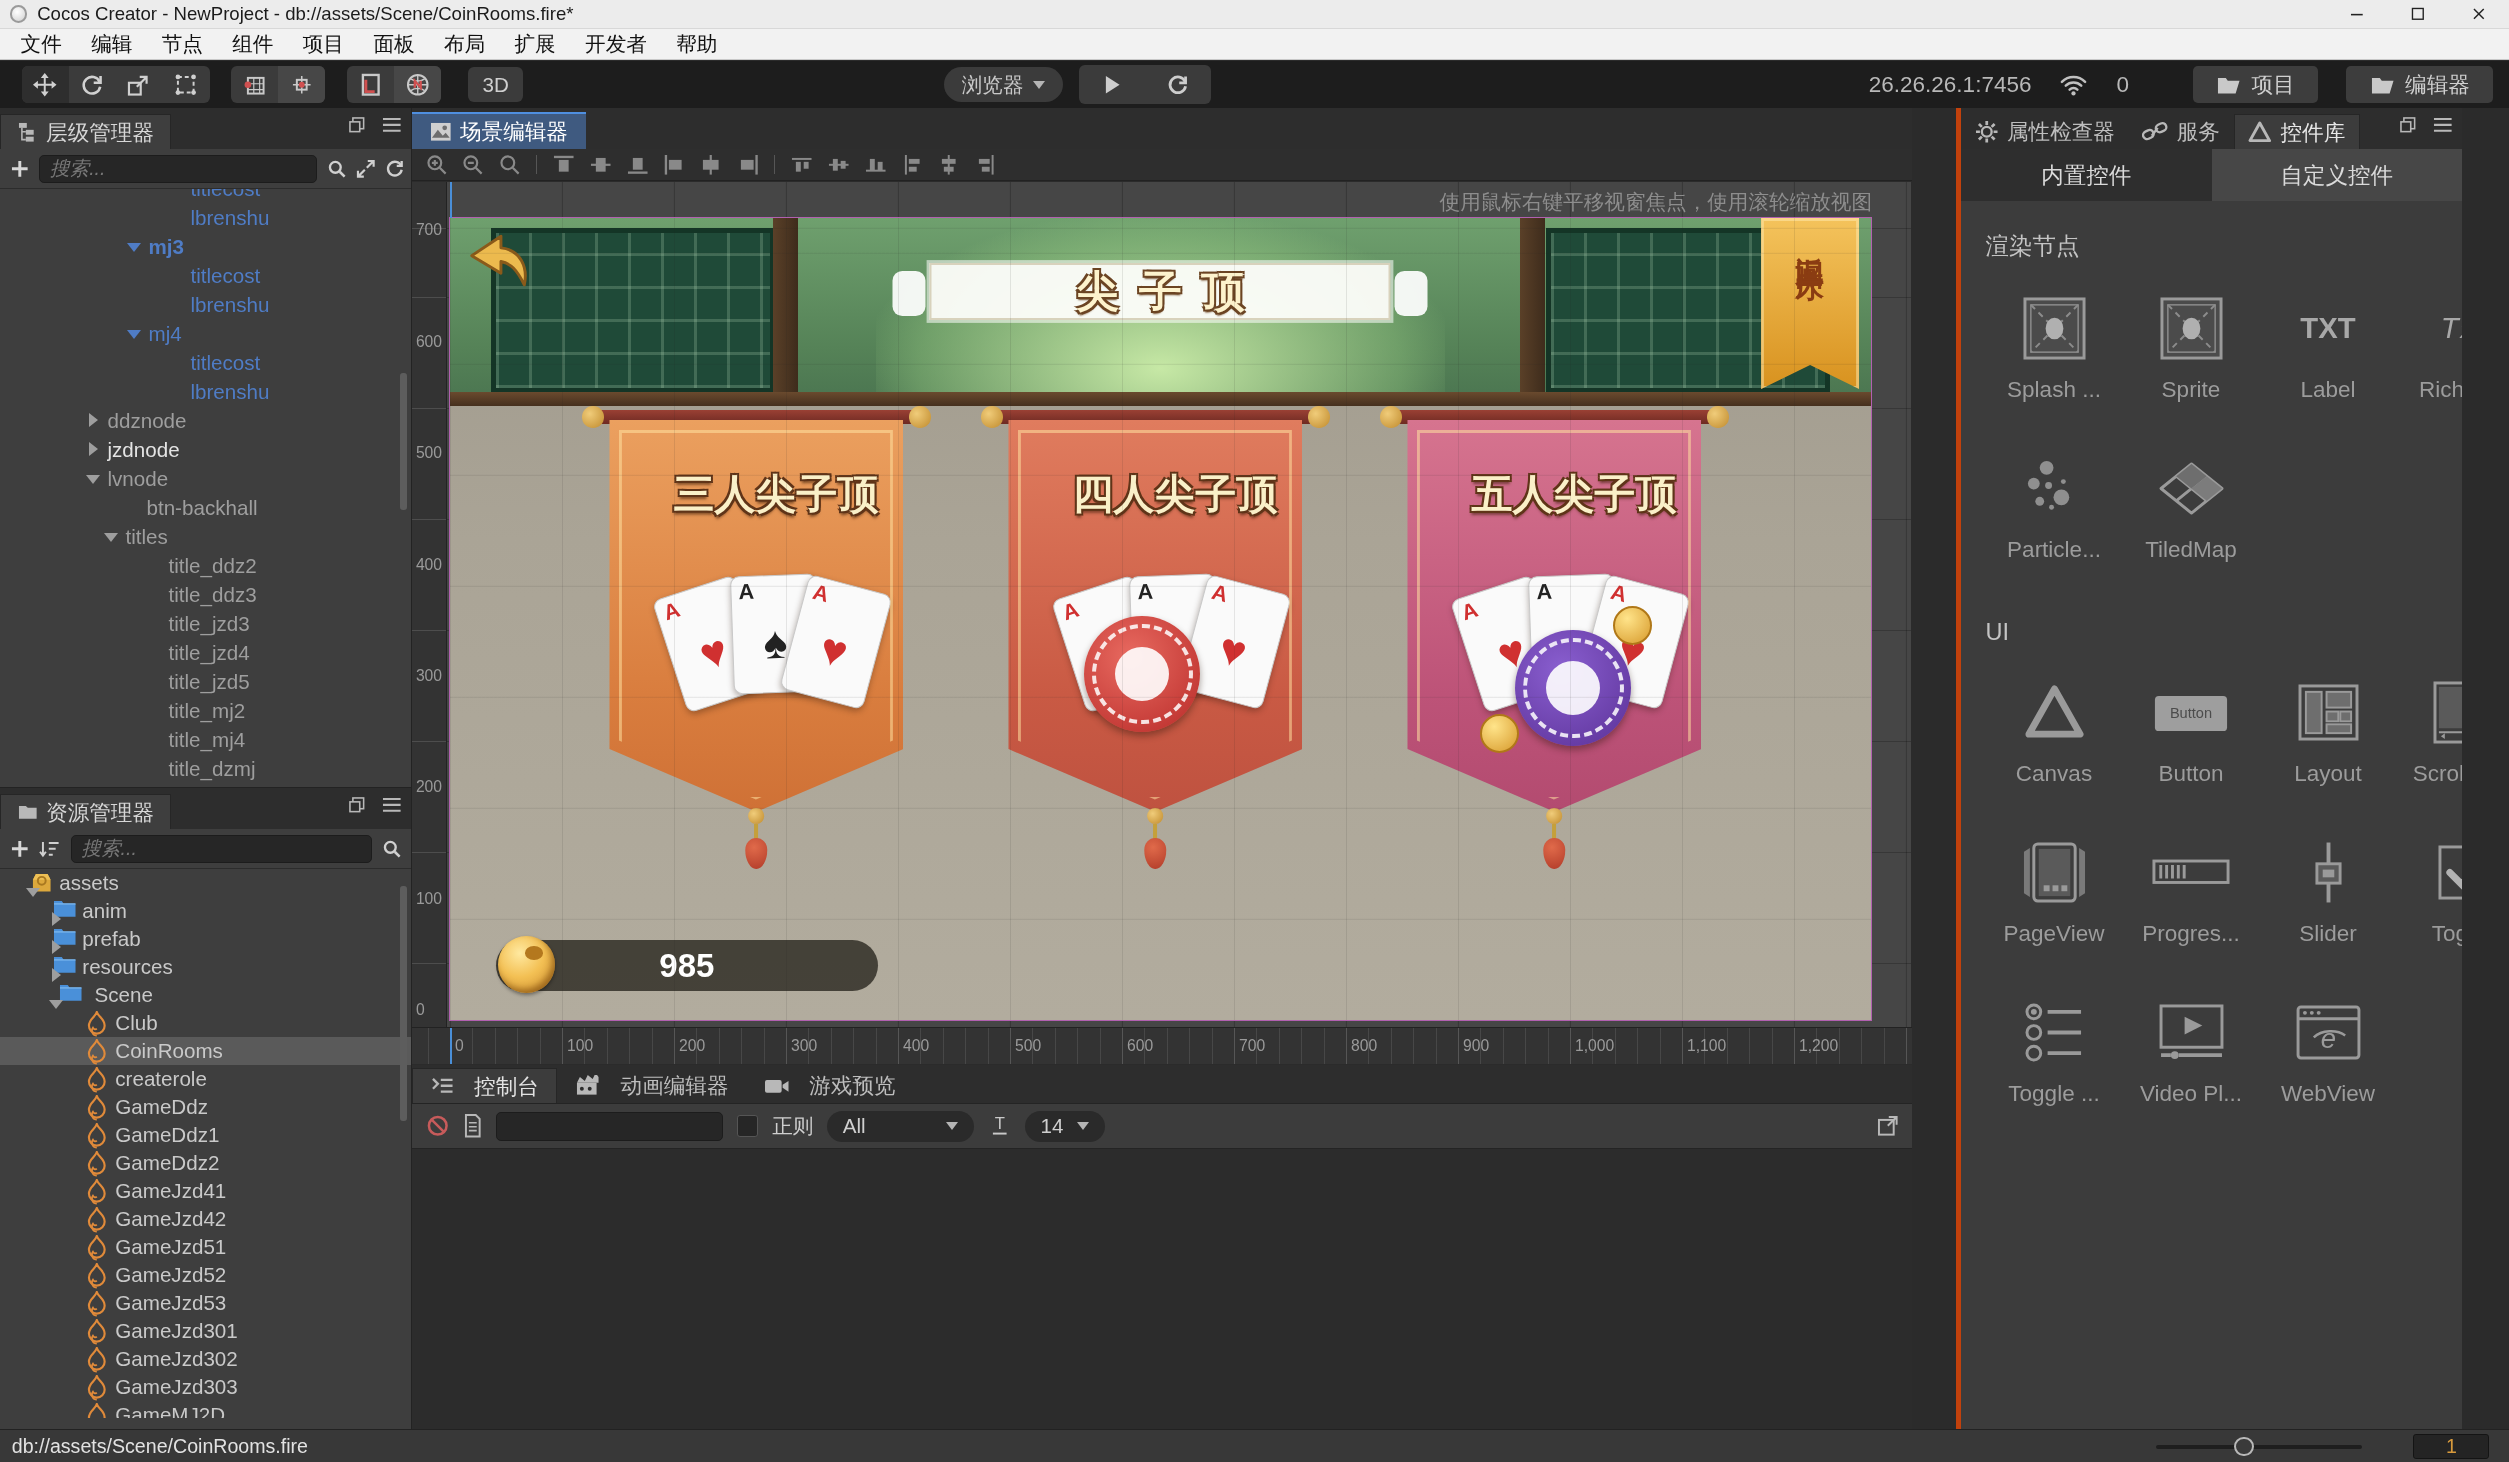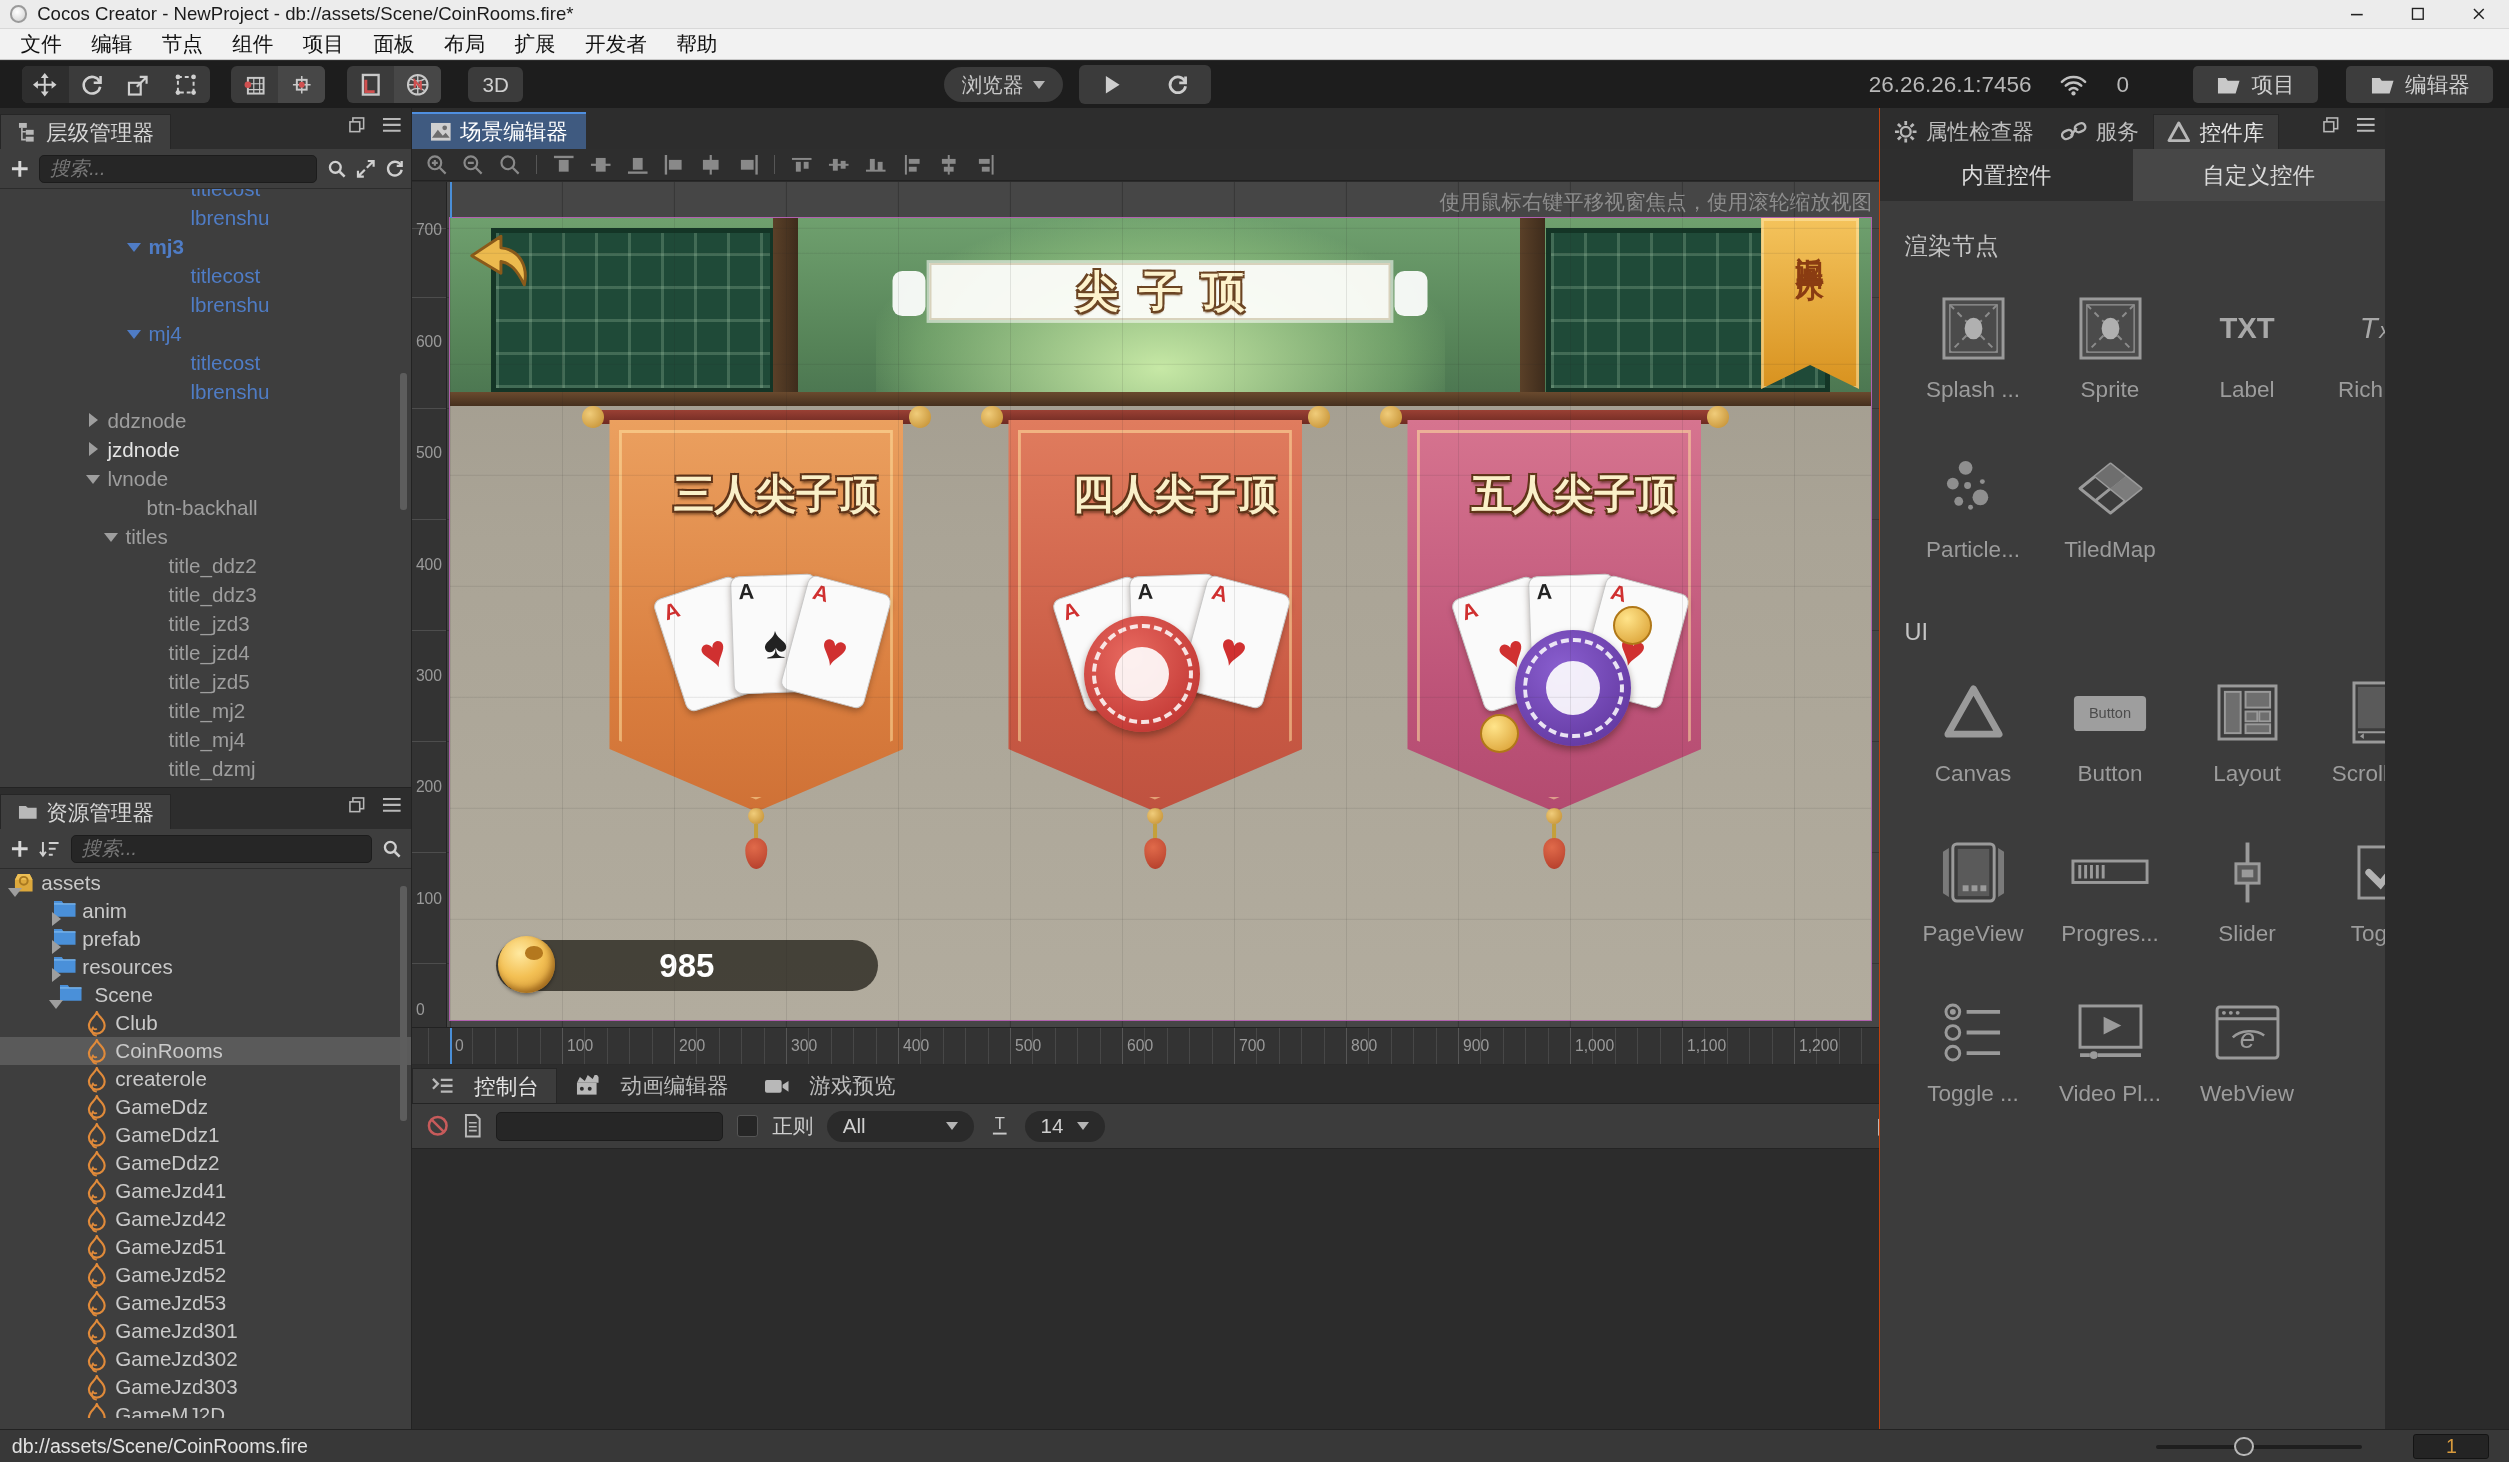--- a/index.html
+++ b/index.html
@@ -26,21 +26,21 @@
   .caret{width:0;height:0;border-left:6.9px solid transparent;border-right:6.9px solid transparent;border-top:8.8px solid #b5b5b5;}
   .runbox{margin-left:15.7px;width:132px;height:39px;background:#3b3b3b;border-radius:5.9px;display:flex;align-items:center;justify-content:space-around;}
   .ipzone{margin-left:auto;display:flex;align-items:center;gap:28px;color:#b8b8b8;font-size:22.5px;}
   .darkbtn{height:37px;background:#3d3d3d;border-radius:4.9px;color:#cfcfcf;font-size:21.6px;display:flex;align-items:center;gap:9.8px;padding:0 23.5px;}
   .ipzone .gap{width:7.8px;}
   .ipzone .last{margin-right:15.7px;}
   
   .main{position:absolute;left:0;top:108px;width:2509px;height:1321px;}
   .leftcol{position:absolute;left:0;top:0;width:412px;height:100%;background:#3e3e3e;border-right:1px solid #232323;}
   .centercol{position:absolute;left:412px;top:0;width:1500px;height:100%;}
-  .rightcol{position:absolute;left:1879px;top:0;width:506px;height:100%;background:#3c3c3c;border-left:1px solid #c2410c;}
+  .rightcol{position:absolute;left:1956px;top:0;width:506px;height:100%;background:#3c3c3c;border-left:5px solid #c2410c;}
   
   .ptabs{height:41px;background:#2d2d2d;display:flex;align-items:flex-end;position:relative;}
   .ptab{height:35px;display:flex;align-items:center;gap:7.8px;padding:0 15.7px;background:#3e3e3e;border:1px solid #262626;border-bottom:none;color:#d6d6d6;font-size:21.6px;}
   .pctrl{position:absolute;right:9.8px;top:7.8px;display:flex;gap:15.7px;align-items:center;}
   .searchrow{height:40px;display:flex;align-items:center;padding:0 9.8px;gap:9.8px;border-bottom:1px solid #2c2c2c;}
   .sinput{flex:1;height:28px;background:#262626;border:1px solid #1c1c1c;border-radius:4.9px;color:#bbb;font-size:19.6px;font-style:italic;padding:0 9.8px;}
   .sinput::placeholder{color:#777;font-style:italic;}
   
   .hierarchy{position:absolute;left:0;top:0;width:100%;height:679px;overflow:hidden;}
   .htree{position:relative;height:598px;overflow:hidden;}
@@ -500,21 +500,21 @@
             </span>
           <input class="sinput" placeholder="搜索..." style="">
           <span>
               <svg width="19.6" height="19.6" viewBox="0 0 20 20">
                 <circle cx="8.5" cy="8.5" r="5.5" fill="none" stroke="#d0d0d0" stroke-width="2.4"></circle>
                 <path d="M13 13l5 5" stroke="#d0d0d0" stroke-width="2.6"></path>
               </svg>
             </span>
         </div>
         <div class="atree">
-          <div class="arow" style="padding-left: 6px;">
+          <div class="arow" style="padding-left: 24px;">
               <span class="arr down"></span>
               <span class="aicon">
                 <svg width="23.5" height="23.5" viewBox="0 0 24 24">
                   <path d="M6 3h12l3 6v12H3V9Z" fill="#dca83c"></path>
                   <path d="M6 3 3 9h18l-3-6" fill="#eec055"></path>
                   <circle cx="12" cy="10" r="4" fill="none" stroke="#a87820" stroke-width="2"></circle>
                 </svg>
               </span>
               <span>assets</span>
             </div>

